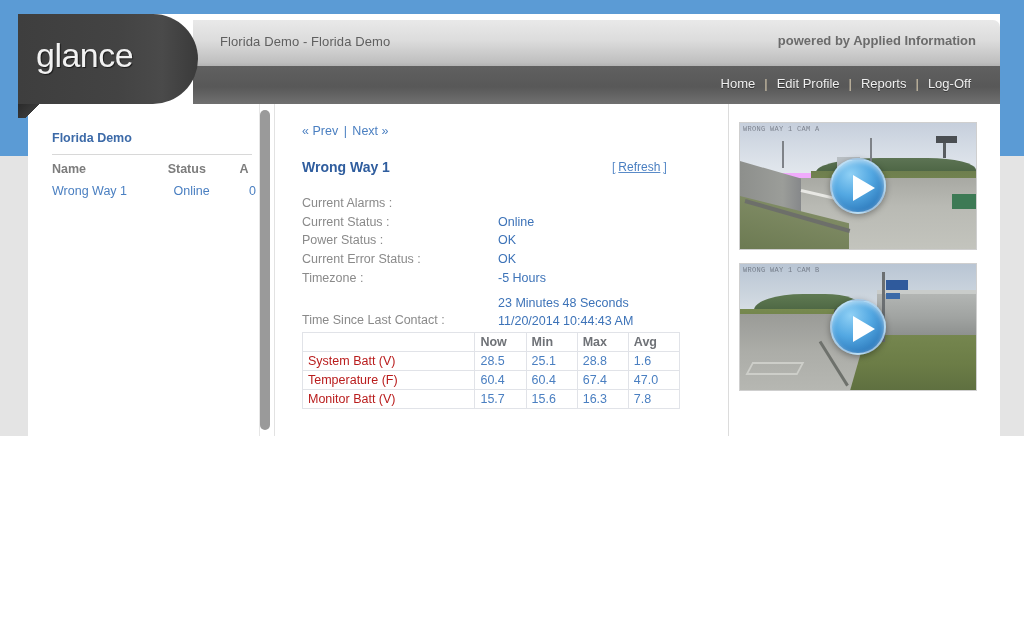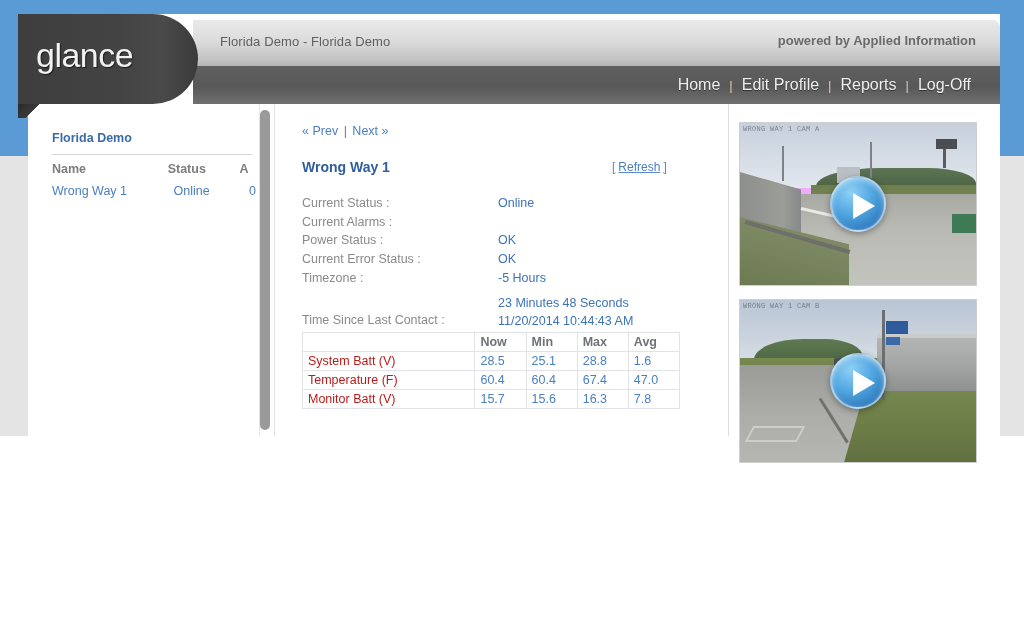--- a/index.html
+++ b/index.html
@@ -86,21 +86,21 @@
   }
   .nav-items {
     position: absolute;
     right: 22px; top: 10px;
     display: flex;
     align-items: center;
     gap: 0px;
     white-space: nowrap;
   }
   .nav-link {
-    font-size: 16px;
+    font-size: 13px;
     color: #efefef;
     text-decoration: none;
     padding: 0 7px;
     cursor: pointer;
     text-shadow: 0 1px 0 rgba(0,0,0,0.45);
   }
   .nav-sep {
     font-size: 13px;
     color: #d6c9ae;
     padding: 0 2px;
@@ -305,21 +305,21 @@
     background: #dcdcdc;
   }
   .video-col {
     position: absolute;
     left: 711px; top: 18px;
     width: 250px;
   }
   .video-box {
     position: relative;
     width: 238px;
-    height: 164px;
+    height: 128px;
     border: 1px solid #cfcfcf;
     overflow: hidden;
     cursor: pointer;
     background: #f0abfc;
   }
   .video-box + .video-box { margin-top: 13px; padding-left: 44px; }
 
   
   .v1-sky {
     position: absolute; left:0; top:0; width:100%; height:40%;
@@ -549,26 +549,26 @@
       </div>
 
       <div class="device-title">Wrong Way 1</div>
 
       <div class="refresh">
         <span class="bracket">[</span><a href="#">Refresh</a><span class="bracket">]</span>
       </div>
 
       <div class="status-list">
         <div class="status-row">
+          <div class="status-label">Current Alarms :</div>
+          <div class="status-value"></div>
+        </div>
+        <div class="status-row">
           <div class="status-label">Current Status :</div>
           <div class="status-value">Online</div>
-        </div>
-        <div class="status-row">
-          <div class="status-label">Current Alarms :</div>
-          <div class="status-value"></div>
         </div>
         <div class="status-row">
           <div class="status-label">Power Status :</div>
           <div class="status-value">OK</div>
         </div>
         <div class="status-row">
           <div class="status-label">Current Error Status :</div>
           <div class="status-value">OK</div>
         </div>
         <div class="status-row">

